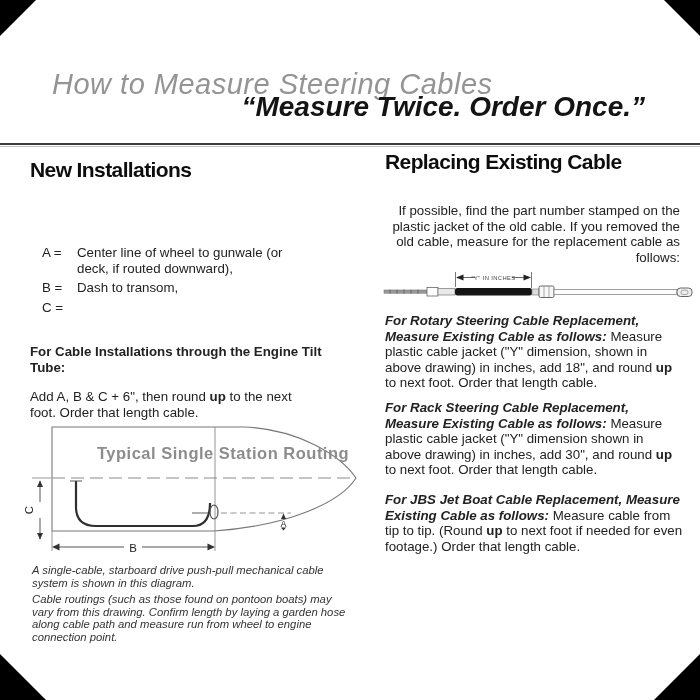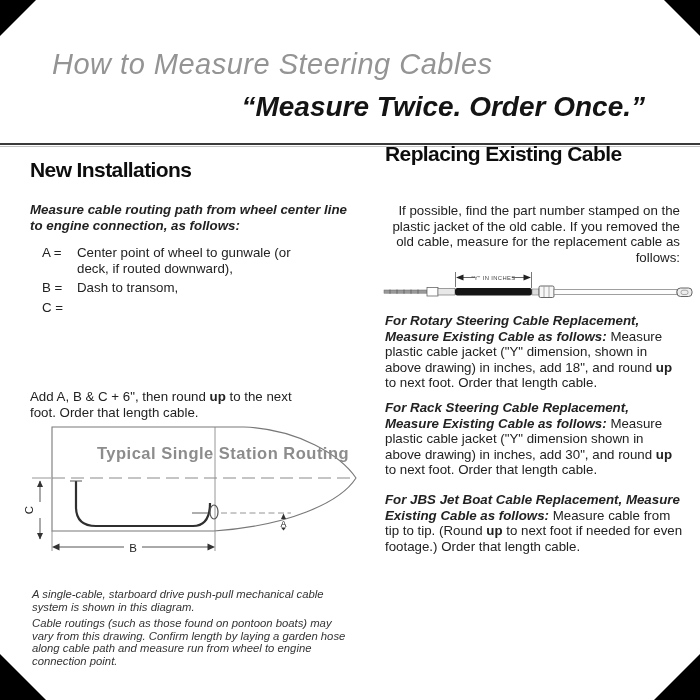--- a/index.html
+++ b/index.html
@@ -6,30 +6,30 @@
   #page{position:relative;width:700px;height:700px;background:#ffffff;overflow:hidden;
         font-family:"Liberation Sans",sans-serif;color:#1f1f1f;}
   .abs{position:absolute;}
   
   .corner{position:absolute;width:0;height:0;}
   .corner.tl{left:0;top:0;border-top:36px solid #000;border-right:36px solid transparent;}
   .corner.tr{right:0;top:0;border-top:36px solid #000;border-left:36px solid transparent;}
   .corner.bl{left:0;bottom:0;border-bottom:46px solid #000;border-right:46px solid transparent;}
   .corner.br{right:0;bottom:0;border-bottom:46px solid #000;border-left:46px solid transparent;}
   
-  .title{left:52px;top:48px;font-size:29px;font-style:italic;color:#949494;letter-spacing:.5px;}
+  .title{left:52px;top:68px;font-size:29px;font-style:italic;color:#949494;letter-spacing:.5px;}
   .tagline{left:0;top:91px;width:645px;text-align:right;font-size:28px;font-weight:bold;font-style:italic;color:#141414;}
   .rule1{left:0;top:143px;width:700px;height:2px;background:#3a3a3a;}
   .rule2{left:0;top:146px;width:700px;height:1px;background:#c2c2c2;}
   
   .colhead{font-size:21px;font-weight:700;color:#0d0d0d;letter-spacing:-.6px;}
   
   .b{font-size:13.3px;line-height:15.6px;color:#222;}
   .bi{font-weight:bold;font-style:italic;}
-  .note{font-size:11.3px;line-height:12.6px;font-style:italic;color:#333;margin-top:24px;}
+  .note{font-size:11.3px;line-height:12.6px;font-style:italic;color:#333;}
   .mrow{display:flex;}
   .mkey{width:35px;flex:0 0 35px;}
   .mtxt{width:225px;}
   svg text{font-family:"Liberation Sans",sans-serif;}
 </style>
 </head>
 <body>
 
 <div id="page">
 
@@ -38,36 +38,36 @@
   <div class="corner bl"></div>
   <div class="corner br"></div>
 
   <div class="abs title">How to Measure Steering Cables</div>
   <div class="abs tagline">“Measure Twice. Order Once.”</div>
   <div class="abs rule1"></div>
   <div class="abs rule2"></div>
 
   <div class="abs colhead" style="left:30px;top:158px;">New Installations</div>
 
-  <div class="abs b bi" style="left:30px;top:202px;width:330px;">Measure cable routing path from wheel center line to engine connection, as follows:</div>
 
   <div class="abs" style="left:42px;top:245px;width:272px;">
     <div class="mrow b">
       <span class="mkey">A =</span>
-      <span class="mtxt">Center point of wheel to gunwale (or deck, if routed downward),</span>
+      <span class="mtxt">Center line of wheel to gunwale (or deck, if routed downward),</span>
     </div>
     <div class="mrow b" style="margin-top:4px;">
       <span class="mkey">B =</span>
       <span class="mtxt">Dash to transom,</span>
     </div>
     <div class="mrow b" style="margin-top:4px;">
       <span class="mkey">C =</span>
     </div>
   </div>
 
+  <div class="abs b" style="left:30px;top:344px;width:322px;font-weight:bold;">For Cable Installations through the Engine Tilt Tube:</div>
   <div class="abs b" style="left:30px;top:376px;width:290px;margin-top:13px;"><span>Add A, B &amp; C + 6", then round </span><span style="font-weight: bold;">up</span><span> to the next foot. Order that length cable.</span></div>
 
   <svg class="abs" style="left:20px;top:413px;" width="345" height="148" viewBox="20 413 345 148">
 
     <path d="M52 427 L244 427 C299 429 341 456 356 478 C340 503 287 526 214 531 L52 531 Z" fill="none" stroke="#787878" stroke-width="1.1"></path>
 
     <line x1="52" y1="478" x2="354" y2="478" stroke="#8a8a8a" stroke-width="1" stroke-dasharray="13 6"></line>
 
     <line x1="215" y1="427" x2="215" y2="551" stroke="#8a8a8a" stroke-width="0.9"></line>
 
@@ -96,21 +96,21 @@
     <polygon points="52,547 59.5,543.5 59.5,550.5" fill="#333"></polygon>
     <polygon points="215,547 207.5,543.5 207.5,550.5" fill="#333"></polygon>
     <text x="133" y="551.5" font-size="11.5" fill="#222" text-anchor="middle">B</text>
 
     <text x="97" y="459" font-size="16.5" font-weight="600" fill="#8c8c8c" letter-spacing="0.5">Typical Single Station Routing</text>
   </svg>
 
   <div class="abs note" style="left:32px;top:564px;width:312px;">A single-cable, starboard drive push-pull mechanical cable system is shown in this diagram.</div>
   <div class="abs note" style="left:32px;top:593px;width:316px;">Cable routings (such as those found on pontoon boats) may vary from this drawing. Confirm length by laying a garden hose along cable path and measure run from wheel to engine connection point.</div>
 
-  <div class="abs colhead" style="left:385px;top:142px;">Replacing Existing Cable</div>
+  <div class="abs colhead" style="left:385px;top:150px;">Replacing Existing Cable</div>
 
   <div class="abs b" style="left:385px;top:203px;width:295px;text-align:right;">If possible, find the part number stamped on the plastic jacket of the old cable. If you removed the old cable, measure for the replacement cable as follows:</div>
 
   <svg class="abs" style="left:380px;top:270px;" width="318" height="32" viewBox="380 270 318 32">
 
     <rect x="384" y="290" width="43" height="3.2" fill="#9a9a9a" stroke="#666" stroke-width="0.5"></rect>
     <line x1="390" y1="289.5" x2="390" y2="293.8" stroke="#555" stroke-width="0.7"></line>
     <line x1="397" y1="289.5" x2="397" y2="293.8" stroke="#555" stroke-width="0.7"></line>
     <line x1="404" y1="289.5" x2="404" y2="293.8" stroke="#555" stroke-width="0.7"></line>
     <line x1="411" y1="289.5" x2="411" y2="293.8" stroke="#555" stroke-width="0.7"></line>

